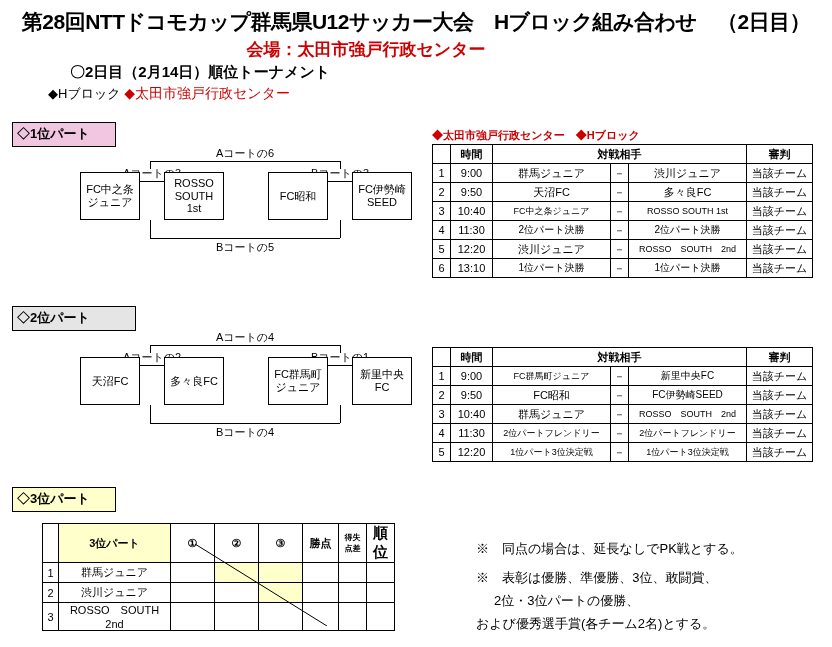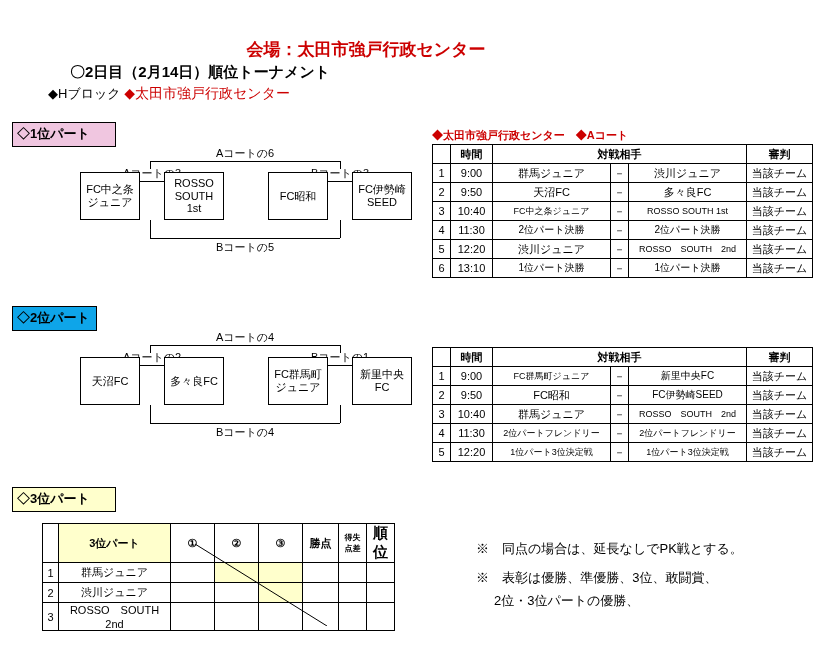--- a/index.html
+++ b/index.html
@@ -54,21 +54,21 @@
   
   .part-chip {
     border: 1px solid #000;
     font-size: 13px;
     font-weight: bold;
     padding: 2px 6px 3px 4px;
     text-align: left;
     box-sizing: border-box;
   }
   #part1-chip { top: 122px; left: 12px; width: 104px; background: #f0c6e0; }
-  #part2-chip { top: 306px; left: 12px; width: 85px; background: #0ea5e9; }
+  #part2-chip { top: 306px; left: 12px; width: 124px; background: #e5e5e5; }
   #part3-chip { top: 487px; left: 12px; width: 104px; background: #ffffcc; }
 
   
   .team-box {
     border: 1px solid #000;
     box-sizing: border-box;
     display: flex;
     align-items: center;
     justify-content: center;
     text-align: center;
@@ -142,20 +142,21 @@
   .note {
     font-size: 13px;
     white-space: nowrap;
   }
 </style>
 </head>
 <body>
 
 <div class="page">
 
+  <div class="abs" id="doc-title">第28回NTTドコモカップ群馬県U12サッカー大会　Hブロック組み合わせ　（2日目）</div>
   <div class="abs" id="venue-line">会場：太田市強戸行政センター</div>
   <div class="abs" id="day-line">〇2日目（2月14日）順位トーナメント</div>
   <div class="abs" id="block-line">
     <span>◆Hブロック</span>
     <span class="red">◆太田市強戸行政センター</span>
   </div>
 
   <div class="abs part-chip" id="part1-chip">◇1位パート</div>
 
   <div class="abs node-label" style="top:146px; left:190px; width:110px;">Aコートの6</div>
@@ -207,21 +208,21 @@
   <div class="abs team-box" style="top:357px; left:268px; width:60px; height:48px;">FC群馬町ジュニア</div>
   <div class="abs team-box" style="top:357px; left:352px; width:60px; height:48px;">新里中央FC</div>
 
   <div class="abs vline" style="top:405px; left:150px; height:18px;"></div>
   <div class="abs vline" style="top:405px; left:340px; height:18px;"></div>
   <div class="abs hline" style="top:423px; left:150px; width:190px;"></div>
   <div class="abs node-label" style="top:425px; left:190px; width:110px;">Bコートの4</div>
 
   <div class="abs part-chip" id="part3-chip">◇3位パート</div>
 
-  <div class="abs table-caption" style="top:128px; left:432px;">◆太田市強戸行政センター　◆Aコート</div>
+  <div class="abs table-caption" style="top:128px; left:432px;">◆太田市強戸行政センター　◆Hブロック</div>
   <table class="abs match-table" id="table-a" style="top:144px; left:432px;">
     <thead>
       <tr>
         <th class="c-no"></th>
         <th class="c-time">時間</th>
         <th colspan="3">対戦相手</th>
         <th class="c-ref">審判</th>
       </tr>
     </thead>
     <tbody>
@@ -376,14 +377,15 @@
     </tbody>
   </table>
 
   <svg class="abs" style="top:523px; left:42px; pointer-events:none;" width="376" height="103">
     <line x1="153" y1="21" x2="285" y2="103" stroke="#000" stroke-width="1"></line>
   </svg>
 
   <div class="abs note" style="top:540px; left:476px;">※　同点の場合は、延長なしでPK戦とする。</div>
   <div class="abs note" style="top:569px; left:476px;">※　表彰は優勝、準優勝、3位、敢闘賞、</div>
   <div class="abs note" style="top:592px; left:494px;">2位・3位パートの優勝、</div>
+  <div class="abs note" style="top:615px; left:476px;">および優秀選手賞(各チーム2名)とする。</div>
 
 </div>
 
 </body></html>

